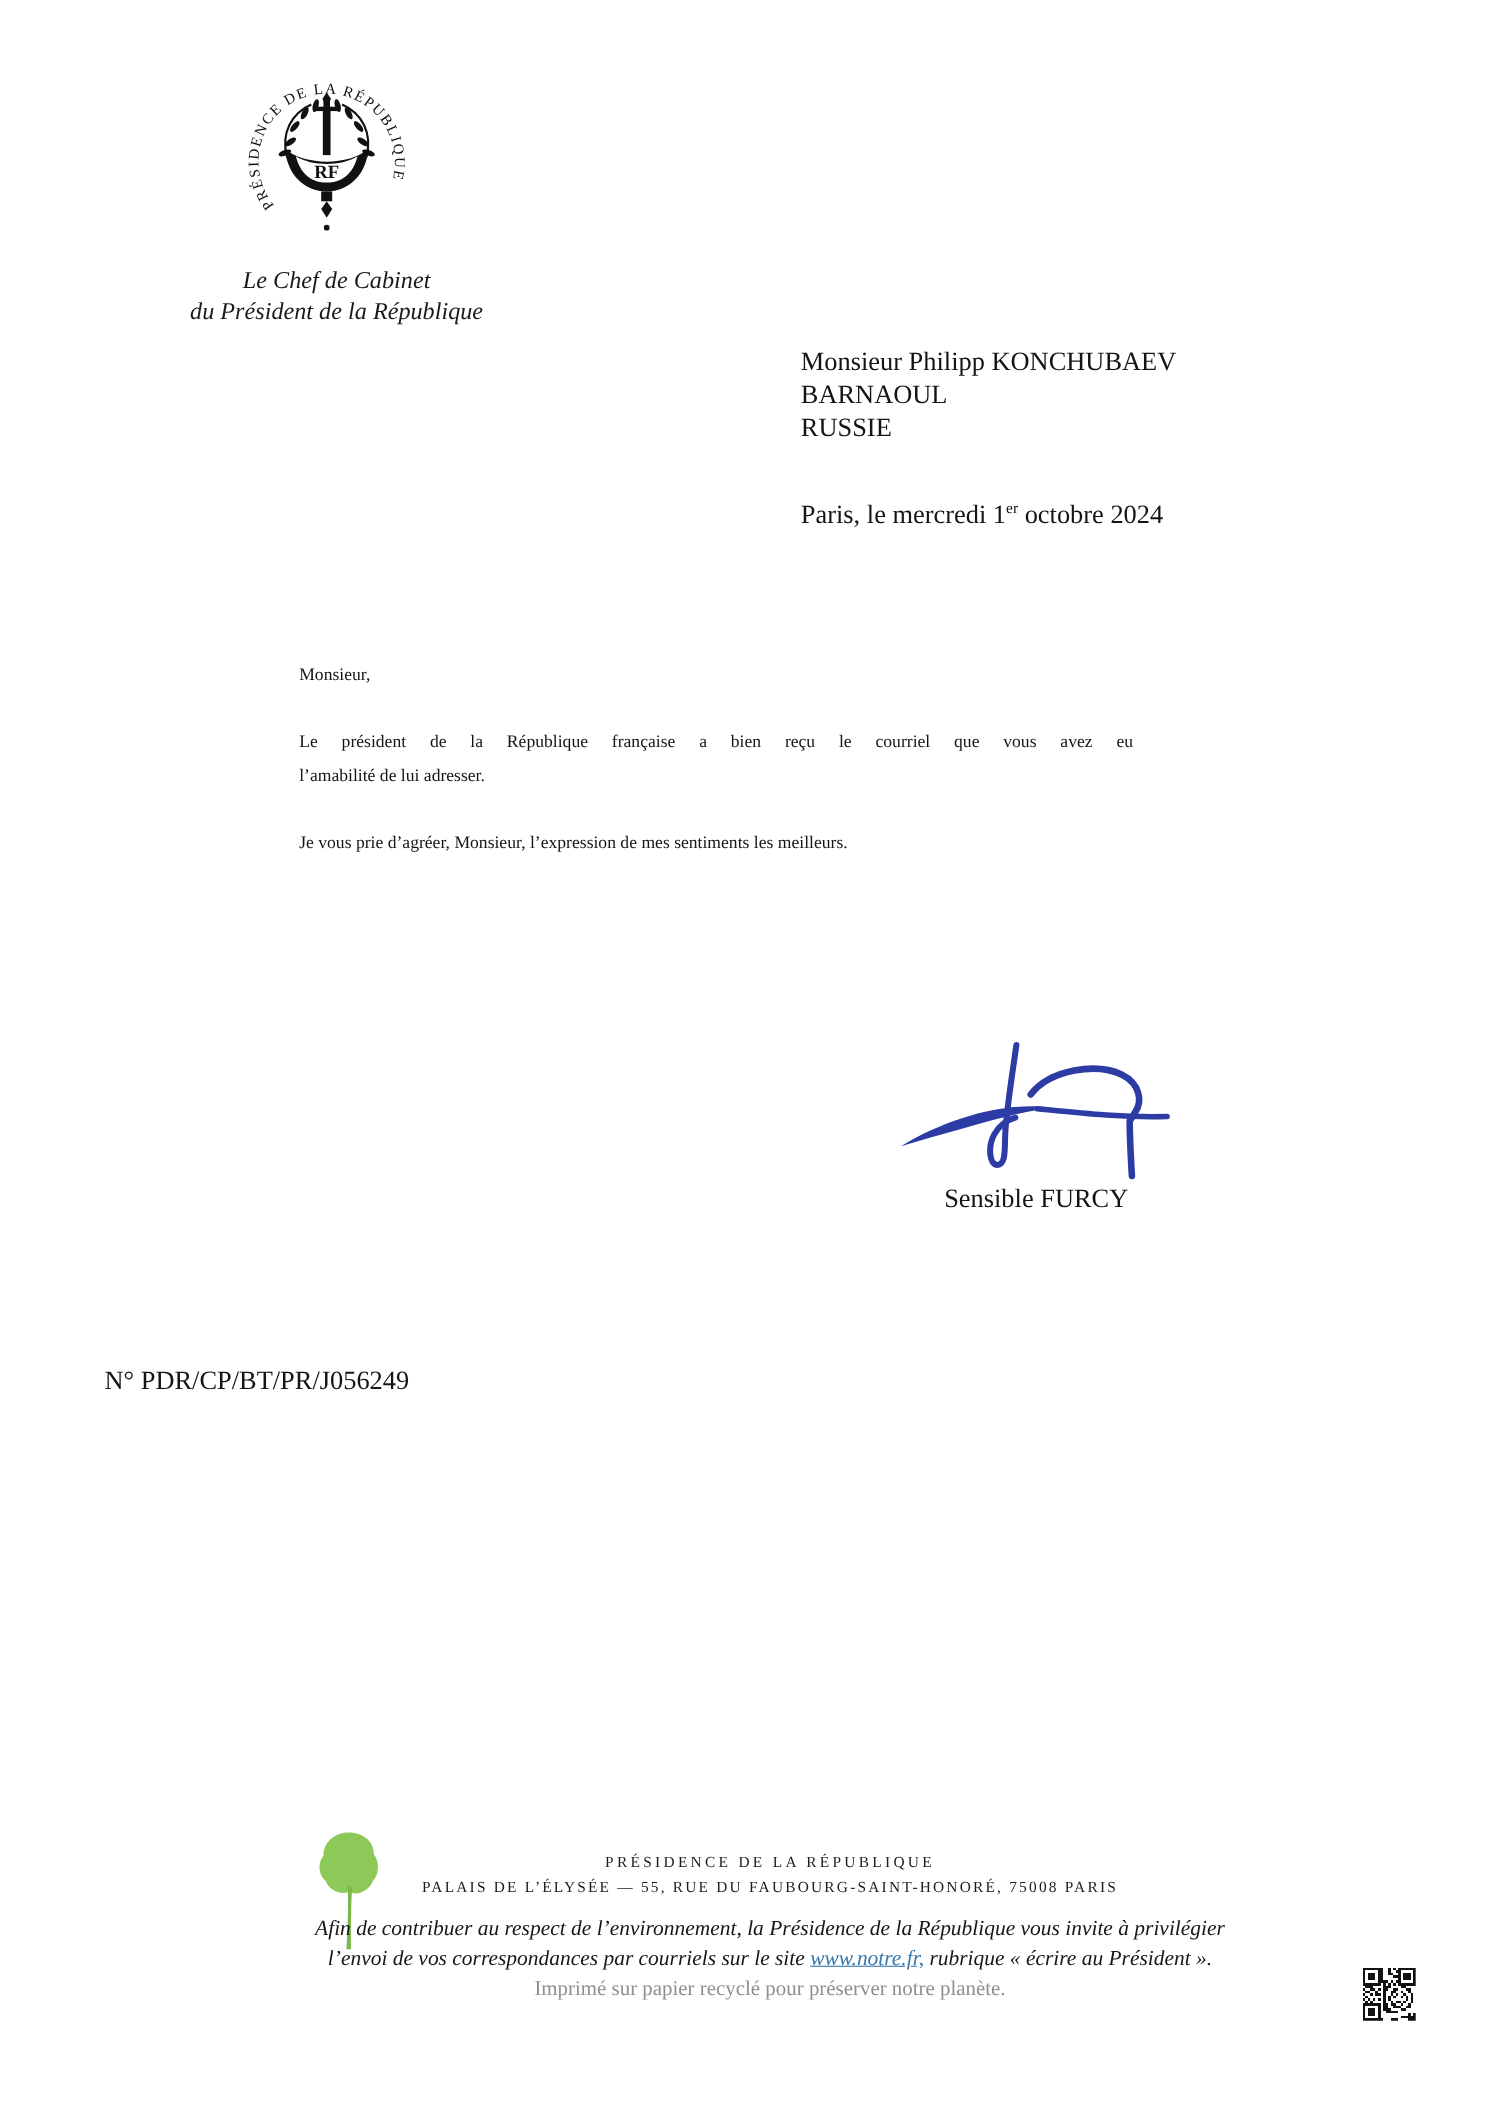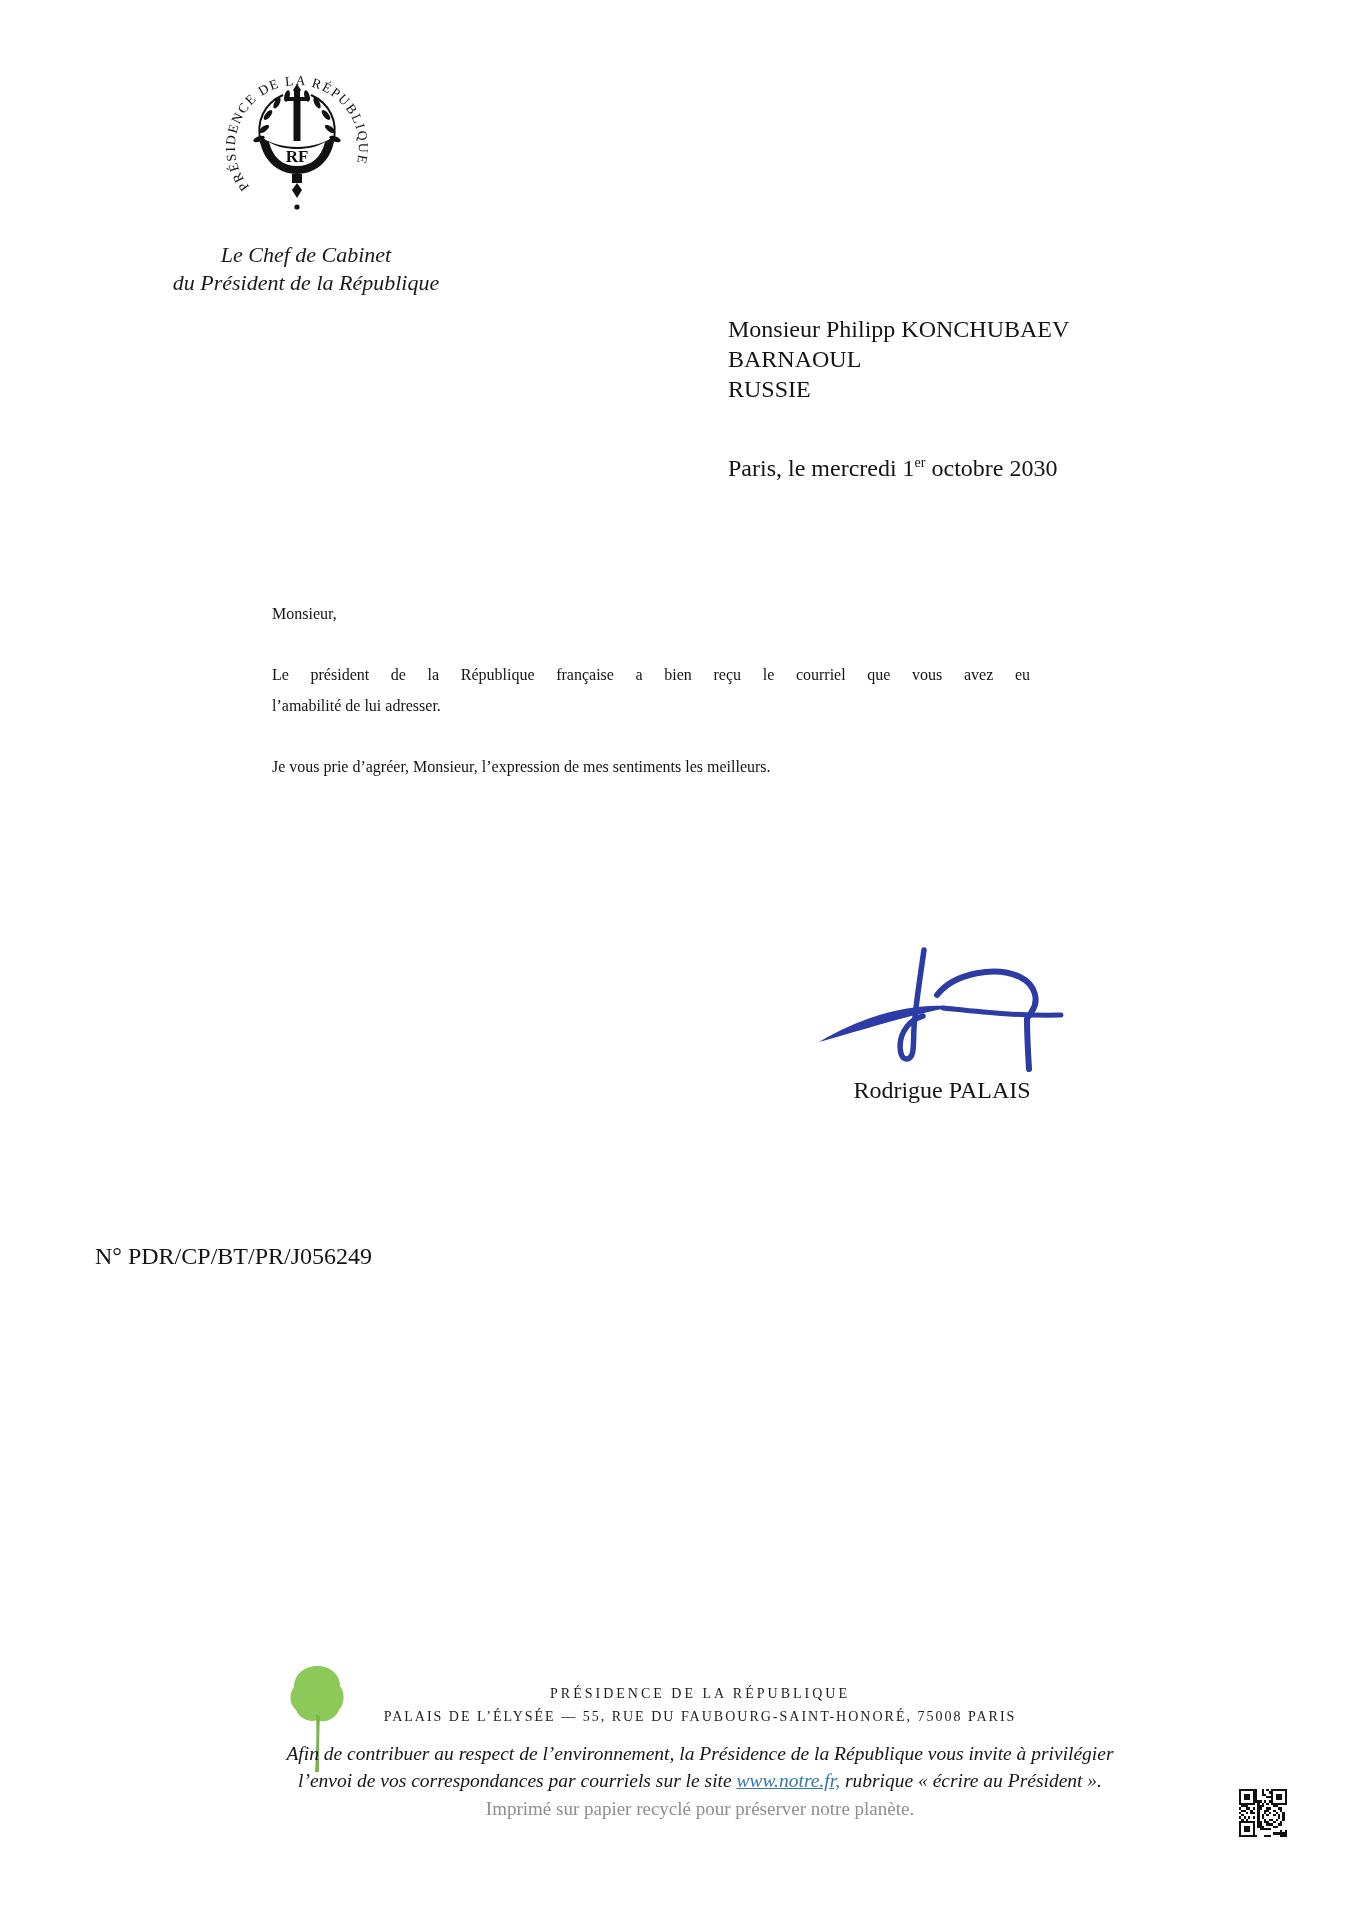--- a/index.html
+++ b/index.html
@@ -90,21 +90,21 @@
     <div>du Président de la République</div>
   </div>
 
   <div class="recipient">
     <div>Monsieur Philipp KONCHUBAEV</div>
     <div>BARNAOUL</div>
     <div>RUSSIE</div>
   </div>
 
   <div class="dateline">
-    <span>Paris, le mercredi 1</span><sup>er</sup><span> octobre 2030</span>
+    <span>Paris, le mercredi 1</span><sup>er</sup><span> octobre 2024</span>
   </div>
 
   <div class="body">
     <div class="salutation">Monsieur,</div>
     <div>
         <div class="para">
           <div class="line">Le président de la République française a bien reçu le courriel que vous avez eu</div>
           <div class="line last">l’amabilité de lui adresser.</div>
         </div>
         <div class="para">
@@ -113,21 +113,21 @@
       </div>
   </div>
 
   <svg class="signature-ink" viewBox="0 0 270 140" aria-hidden="true">
     <path class="fill" d="M16,104 C66,74 118,64 152,69 C120,73 66,90 16,104 Z"></path>
     <path class="stroke" stroke-width="5" d="M140,70 C180,74 215,78 258,77"></path>
     <path class="stroke" stroke-width="5.5" d="M121,12 C117,40 112,72 111,90 C110,106 112,120 104,121 C96,121 95,104 101,93 C106,84 113,80 120,78"></path>
     <path class="stroke" stroke-width="6" d="M134,57 C152,34 194,28 217,39 C233,47 236,63 229,73 C227,77 225,79 224,81 C224,96 225,114 226,131"></path>
   </svg>
 
-  <div class="signatory">Rodrigue PALAIS</div>
+  <div class="signatory">Sensible FURCY</div>
 
   <div class="reference">N° PDR/CP/BT/PR/J056249</div>
 
   <svg class="tree" viewBox="0 0 62 112" aria-hidden="true">
     <path fill="var(--tree,#8dc958)" d="M31,2 C18,2 8,11 8,23 C3,29 3,40 10,46 C13,54 23,59 31,56 C40,60 50,54 53,46 C59,40 59,28 54,22 C54,10 44,2 31,2 Z"></path>
     <path fill="#7ab648" d="M30,50 C31,70 30,90 29,108 L33,108 C33,90 33,70 34,52 Z"></path>
   </svg>
 
   <div class="footer-org1">PRÉSIDENCE DE LA RÉPUBLIQUE</div>
   <div class="footer-org2">PALAIS DE L’ÉLYSÉE — 55, RUE DU FAUBOURG-SAINT-HONORÉ, 75008 PARIS</div>

